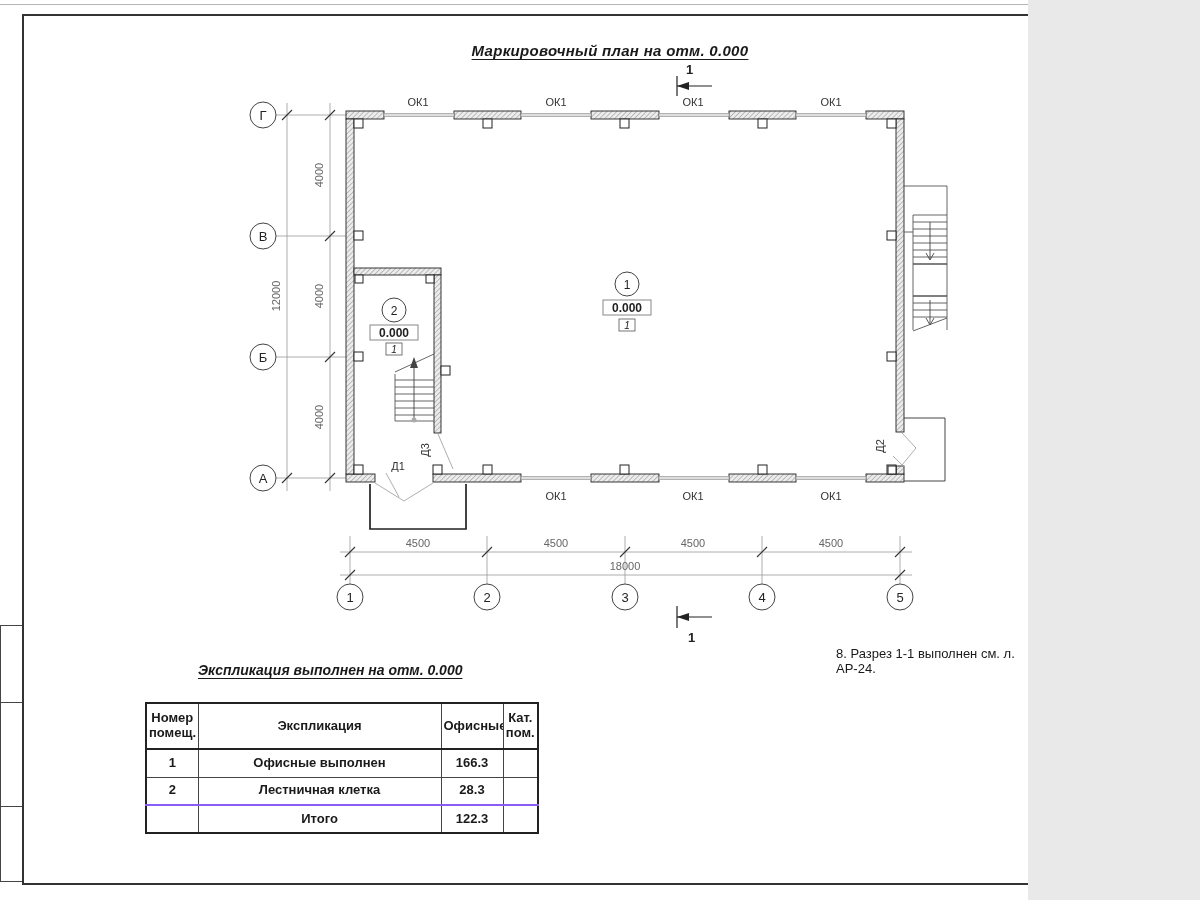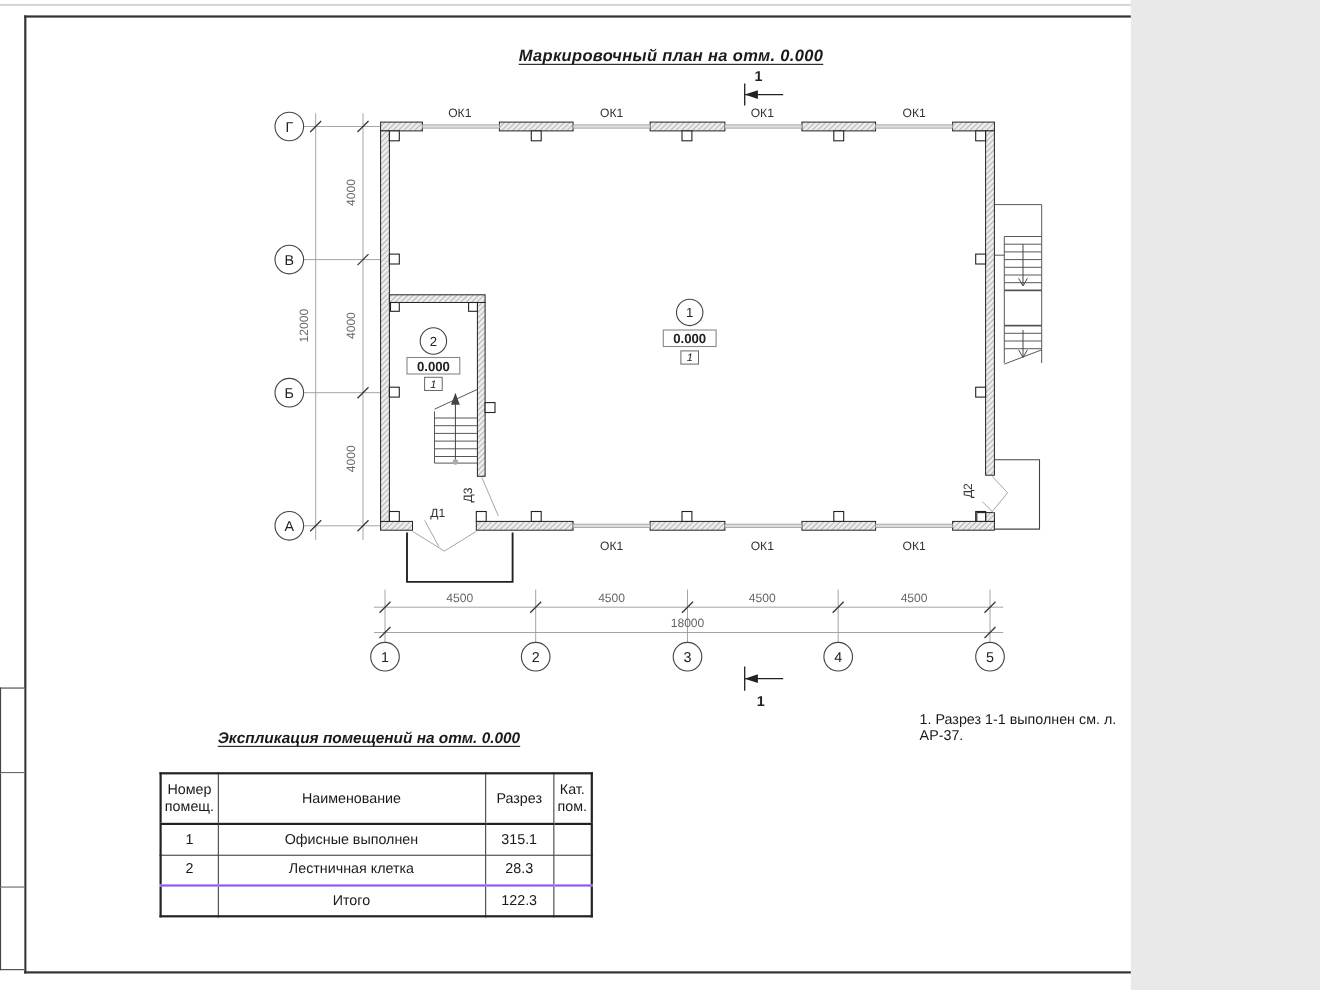--- a/index.html
+++ b/index.html
@@ -19,21 +19,21 @@
   .sheet-title{left:420px;top:42px;width:380px;text-align:center;
                font-size:15px;font-weight:bold;font-style:italic;
                text-decoration:underline;text-underline-offset:3px;letter-spacing:.3px;}
   .note{left:836px;top:646px;font-size:13px;}
   
   .schedule-title{left:198px;top:662px;font-size:14px;font-weight:bold;font-style:italic;
                   text-decoration:underline;text-underline-offset:3px;}
   .schedule{left:145px;top:702px;}
   table.sch{border-collapse:collapse;table-layout:fixed;width:392px;font-size:13px;background:#fff;}
   table.sch{border:2px solid #222;}
-  table.sch th,table.sch td{border:1px solid #444;font-weight:normal;text-align:center;
+  table.sch th,table.sch td{border:1px solid #444;font-weight:bold;text-align:center;
        padding:1px 2px;vertical-align:middle;line-height:1.15;overflow:hidden;}
   tr.hdr{height:46px;} tr.hdr th{border-bottom:2px solid #222;}
   tr.r{height:28px;}
   td.nm{text-align:left;padding-left:8px;}
   tr.total td{border-top:2px solid #8b5cf6;}
   td.tot{text-align:right;padding-right:4px;}
   
   svg{position:absolute;left:0;top:0;}
   svg text{font-family:"Liberation Sans",sans-serif;fill:#222;}
   .axis-t{font-size:13px;}
@@ -54,21 +54,21 @@
   <div class="abs frame-left"></div>
   <div class="abs frame-bottom"></div>
   <div class="abs corner-box"></div>
   <div class="abs margin-boxes">
     <div class="mb mb1"></div>
     <div class="mb mb2"></div>
     <div class="mb mb3"></div>
   </div>
 
   <div class="abs sheet-title">Маркировочный план на отм. 0.000</div>
-  <div class="abs note">1. Разрез 1-1 выполнен см. л. АР-37.</div>
+  <div class="abs note">8. Разрез 1-1 выполнен см. л. АР-24.</div>
 
   <svg width="1200" height="900" viewBox="0 0 1200 900">
     <defs>
       <pattern id="wallhatch" width="3.5" height="3.5" patternUnits="userSpaceOnUse" patternTransform="rotate(45)">
         <rect width="3.5" height="3.5" fill="#ececec"></rect>
         <line x1="0" y1="0" x2="0" y2="3.5" stroke="#8a8a8a" stroke-width="1"></line>
       </pattern>
     </defs>
 
     <g stroke="#999" stroke-width="0.8">
@@ -282,40 +282,40 @@
       <text class="room-t" text-anchor="middle" x="394" y="314.5">2</text>
       <rect x="370" y="325" width="48" height="15" fill="#fff" stroke="#888" stroke-width="1"></rect>
       <text class="elev-t" text-anchor="middle" x="394" y="337">0.000</text>
       <rect x="386" y="343" width="16" height="12" fill="#fff" stroke="#666" stroke-width="0.9"></rect>
       <text class="floor-t" text-anchor="middle" x="394" y="352.5">1</text>
     </g>
 
     <line x1="1066" y1="878" x2="1066" y2="884" stroke="#333" stroke-width="1"></line>
   </svg>
 
-  <div class="abs schedule-title">Экспликация помещений на отм. 0.000</div>
+  <div class="abs schedule-title">Экспликация выполнен на отм. 0.000</div>
   <div class="abs schedule">
     <table class="sch">
       <colgroup>
         <col style="width:52px">
           <col style="width:243px">
           <col style="width:62px">
           <col style="width:35px">
       </colgroup>
       <tbody>
           <tr class="hdr">
         <th>Номер помещ.</th>
-        <th>Наименование</th>
-        <th>Разрез</th>
+        <th>Экспликация</th>
+        <th>Офисные</th>
         <th>Кат. пом.</th>
       </tr>
       <tr class="r">
         <td>1</td>
         <td class="nm">Офисные выполнен</td>
-        <td>315.1</td>
+        <td>166.3</td>
         <td></td>
       </tr>
       <tr class="r">
         <td>2</td>
         <td class="nm">Лестничная клетка</td>
         <td>28.3</td>
         <td></td>
       </tr>
       <tr class="r total">
         <td></td>

